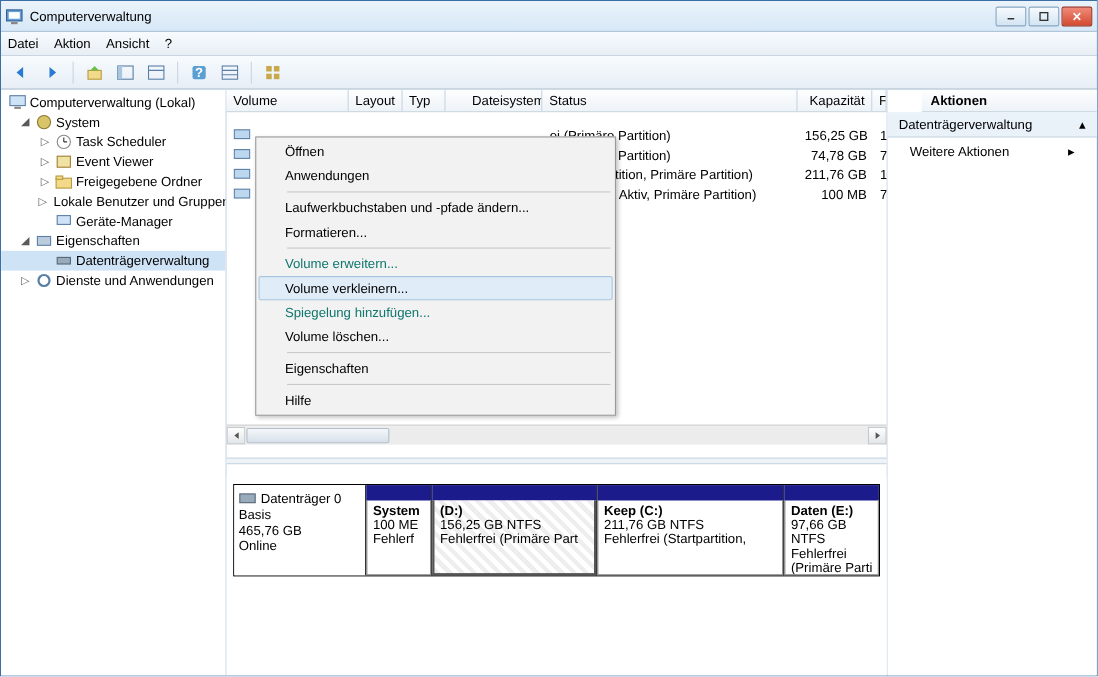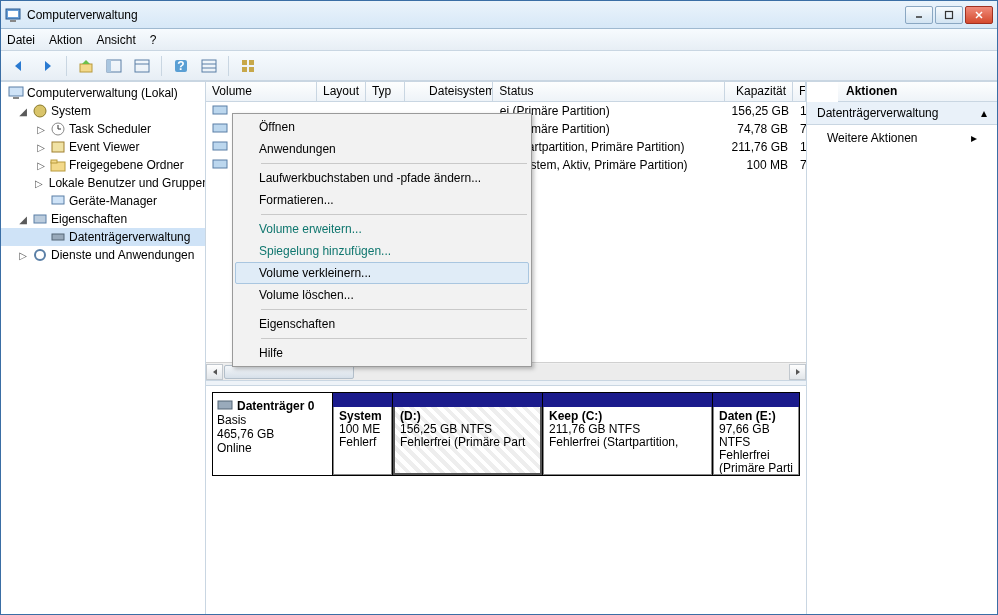--- a/index.html
+++ b/index.html
@@ -24,51 +24,51 @@
 
 .mainrow { flex:1; display:flex; border-top:1px solid #c9d6e2; min-height:0; }
 
 .treepane { width: 205px; border-right:1px solid #c9d6e2; overflow:hidden; background:#fff; padding:2px 0; }
 .treeitem { display:flex; align-items:center; height:18px; padding-left:4px; white-space:nowrap; }
 .treeitem .twist { width:12px; text-align:center; color:#5a5a5a; font-size:10px; }
 .treeitem .ticon { width:16px; height:16px; margin:0 3px; }
 .treeitem.selected { background:#cfe3f7; }
 .ind1 { padding-left:16px; } .ind2 { padding-left:34px; }
 
-.centerpane { flex:1; display:flex; flex-direction:column; border-right:1px solid #c9d6e2; min-width:0; }
+.centerpane { flex:1; display:flex; flex-direction:column; border-right:1px solid #c9d6e2; min-width:0;gap:12px; }
 .listheader { height:20px; background:linear-gradient(#fdfefe,#eef3f8); border-bottom:1px solid #c9d6e2; display:flex; }
 .lh { border-right:1px solid #c9d6e2; padding:2px 6px; overflow:hidden; white-space:nowrap; }
 .listbody { position:relative; }
 .listrow { display:flex; height:18px; align-items:center; }
 .lc { padding:0 6px; overflow:hidden; white-space:nowrap; }
 .col-vol{width:114px;} .col-lay{width:50px;} .col-typ{width:40px;} .col-fs{width:72px;margin-left:18px;} .col-stat{width:238px;} .col-cap{width:70px; text-align:right;} .col-f{width:12px;}
 
 .splith { height:6px; background:#eef3f8; border-top:1px solid #c9d6e2; border-bottom:1px solid #c9d6e2; cursor:row-resize; }
 .scrollbar-h { height:18px; background:#f0f0f0; border-top:1px solid #d0d0d0; display:flex; align-items:center; }
 .sb-btn { width:17px; height:16px; background:linear-gradient(#fefefe,#e2e6ea); border:1px solid #c2c8ce; display:flex; align-items:center; justify-content:center; }
 .sb-track { flex:1; height:16px; background:#ececec; position:relative; }
 .sb-thumb { position:absolute; height:14px; top:1px; background:linear-gradient(#f4f7fa,#d7e0e9); border:1px solid #b3bfca; border-radius:2px; }
 
 .diskpane { flex:1; background:#fff; overflow:auto; padding:6px; }
 .diskrow { display:flex; border:1px solid #000; height:84px; }
 .diskinfo { width:120px; border-right:1px solid #000; padding:4px; background:#fff; display:flex; flex-direction:column; }
-.diskinfo .dicon{ display:flex; align-items:flex-end; gap:4px; font-weight:bold; }
+.diskinfo .dicon{ display:flex; align-items:center; gap:4px; font-weight:normal; }
 .partstrip { flex:1; display:flex; }
 .part { border-right:1px solid #000; display:flex; flex-direction:column; }
 .part .pbar { height:14px; background:#1b1b8c; }
 .part .pbody { flex:1; padding:3px 5px; overflow:hidden; font-size:11px; line-height:13px; border:1px solid #888; border-top:none; }
 .part.sel .pbody { background:repeating-linear-gradient(45deg,#eee,#eee 4px,#fff 4px,#fff 8px); border:2px solid #555; border-top:none; }
 .part .pname { font-weight:bold; }
 
 .actionpane { width:190px; background:#fff; display:flex; flex-direction:column; }
 .actionhdr { height:20px; background:linear-gradient(#fdfefe,#eef3f8); border-bottom:1px solid #c9d6e2; padding:2px 8px; font-weight:bold;margin-left:31px; }
 .actionsec { background:#e9f1f9; border-bottom:1px solid #c9d6e2; padding:4px 10px; display:flex; justify-content:space-between; align-items:center; }
 .actionitem { padding:6px 20px; display:flex; justify-content:space-between; align-items:center; }
 
-.ctxmenu { position:absolute; left:232px; top:113px; width:300px; background:#f2f2f2; border:1px solid #9a9a9a; box-shadow:2px 2px 4px rgba(0,0,0,.25); padding:2px; }
+.ctxmenu { position:absolute; left:232px; top:124px; width:328px; background:#f2f2f2; border:1px solid #9a9a9a; box-shadow:2px 2px 4px rgba(0,0,0,.25); padding:2px; }
 .ctxmenu .mi { height:22px; display:flex; align-items:center; padding:0 24px; color:#000; }
 .ctxmenu .mi.disabled { color:#0f766e; }
 .ctxmenu .mi.hover { background:#e0ecf7; border:1px solid #a9c6e0; border-radius:2px; padding:0 23px; height:22px; }
 .ctxmenu .msep { height:1px; background:#c9c9c9; margin:3px 2px 3px 26px; }
 
 .smallicon { width:16px; height:16px; }
 </style>
 </head>
 <body>
 
@@ -383,20 +383,20 @@
 </div>
 
 <div class="ctxmenu">
   <div class="mi">Öffnen</div>
   <div class="mi">Anwendungen</div>
   <div class="msep"></div>
   <div class="mi">Laufwerkbuchstaben und -pfade ändern...</div>
   <div class="mi">Formatieren...</div>
   <div class="msep"></div>
   <div class="mi disabled">Volume erweitern...</div>
+  <div class="mi hover">Volume verkleinern...</div>
   <div class="mi disabled">Spiegelung hinzufügen...</div>
-  <div class="mi hover">Volume verkleinern...</div>
   <div class="mi">Volume löschen...</div>
   <div class="msep"></div>
   <div class="mi">Eigenschaften</div>
   <div class="msep"></div>
   <div class="mi">Hilfe</div>
 </div>
 
 </body></html>

